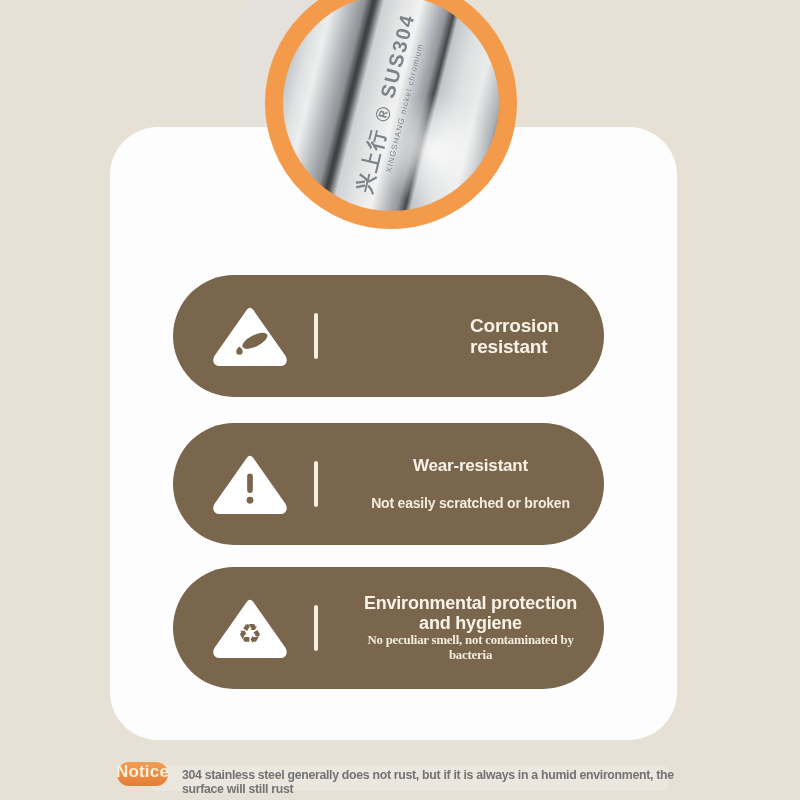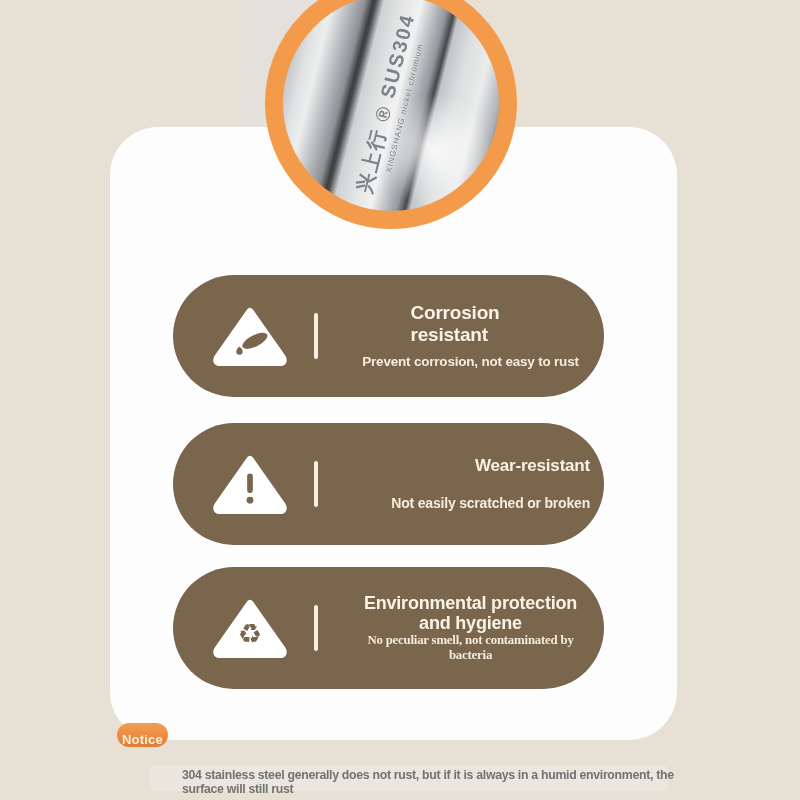--- a/index.html
+++ b/index.html
@@ -51,46 +51,46 @@
   .tri-icon{position:absolute;left:36px;top:50%;transform:translateY(-50%);}
   .divider{
     position:absolute;left:141px;top:50%;transform:translateY(-50%);
     width:4px;height:46px;background:#f6efe3;border-radius:2px;
   }
   .pill-text{
     position:absolute;left:178px;right:14px;top:0;bottom:0;
     display:flex;flex-direction:column;justify-content:center;
     color:#f8f2e7;
   }
-  .pill--1 .pill-text{align-items:center;text-align:left;gap:9px;}
-  .pill--2 .pill-text{align-items:flex-end;text-align:left;gap:20px;}
+  .pill--1 .pill-text{align-items:flex-end;text-align:left;gap:9px;}
+  .pill--2 .pill-text{align-items:center;text-align:left;gap:20px;}
   .pill--3 .pill-text{align-items:center;text-align:center;}
   .pill-title{font-weight:bold;letter-spacing:-0.2px;line-height:1.12;}
   .pill--1 .pill-title{font-size:19px;max-width:120px;}
   .pill--2 .pill-title{font-size:17px;}
   .pill--3 .pill-title{font-size:18px;max-width:250px;}
   .pill-subtitle{font-weight:bold;color:#f4ecdc;letter-spacing:-0.2px;line-height:1.18;}
   .pill--1 .pill-subtitle{font-size:13.5px;}
   .pill--2 .pill-subtitle{font-size:14px;}
   .pill--3 .pill-subtitle{font-size:12.8px;max-width:250px;font-family:Liberation Serif, serif;}
   .recycle-glyph{
     position:absolute;left:50%;top:54%;transform:translate(-50%,-50%);
     font-family:"DejaVu Sans",sans-serif;font-size:27px;color:#7a654d;line-height:1;
   }
   
   .notice-strip{
     position:absolute;left:150px;top:765px;width:518px;height:26px;
     background:#ebe6de;border-radius:6px;
   }
   .notice-badge{
-    position:absolute;left:117px;top:723px;width:51px;height:24px;
+    position:absolute;left:117px;top:762px;width:51px;height:24px;
     border-radius:13px;
     background:linear-gradient(180deg,#f29d54 0%,#ea873e 70%,#e27c35 100%);
-    display:flex;align-items:flex-end;justify-content:center;
-    color:#fcf0da;font-size:13px;font-weight:bold;letter-spacing:0.2px;
+    display:flex;align-items:flex-start;justify-content:center;
+    color:#fcf0da;font-size:17px;font-weight:bold;letter-spacing:0.2px;
   }
   .notice-text{
     position:absolute;left:182px;top:768px;width:500px;
     font-size:12.3px;font-weight:bold;color:#737373;letter-spacing:-0.3px;
   }
 </style>
 </head>
 <body>
 
 <div class="canvas">
@@ -108,21 +108,20 @@
 
   <div class="pill pill--1">
     <svg class="tri-icon" width="82" height="60" viewBox="0 0 100 74">
       <path d="M50 7 L90 64 Q93 70 85 70 L15 70 Q7 70 10 64 Z" fill="#ffffff" stroke="#ffffff" stroke-width="9" stroke-linejoin="round"></path>
       <ellipse cx="56" cy="43" rx="17" ry="7" fill="#7a654d" transform="rotate(-27 56 43)"></ellipse>
       <path d="M37 50 q4 3 4 6 a4 4 0 1 1 -8 0 q0 -3 4 -6 Z" fill="#7a654d"></path>
     </svg>
     <div class="divider"></div>
     <div class="pill-text">
       <div class="pill-title">Corrosion resistant</div>
-      <div class="pill-subtitle">Prevent corrosion, not easy to rust</div>
     </div>
   </div>
 
   <div class="pill pill--2">
     <svg class="tri-icon" width="82" height="60" viewBox="0 0 100 74">
       <path d="M50 7 L90 64 Q93 70 85 70 L15 70 Q7 70 10 64 Z" fill="#ffffff" stroke="#ffffff" stroke-width="9" stroke-linejoin="round"></path>
       <rect x="46.5" y="24" width="7" height="24" rx="3.5" fill="#7a654d"></rect>
       <circle cx="50" cy="57" r="4.2" fill="#7a654d"></circle>
     </svg>
     <div class="divider"></div>

